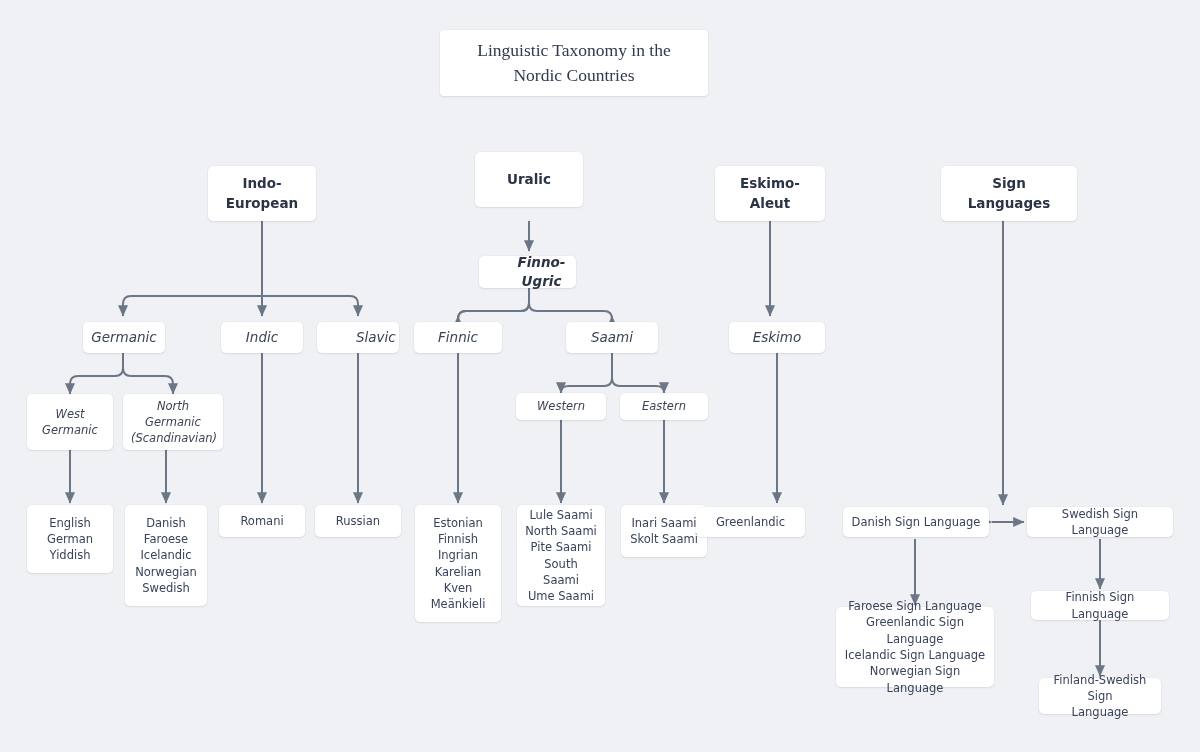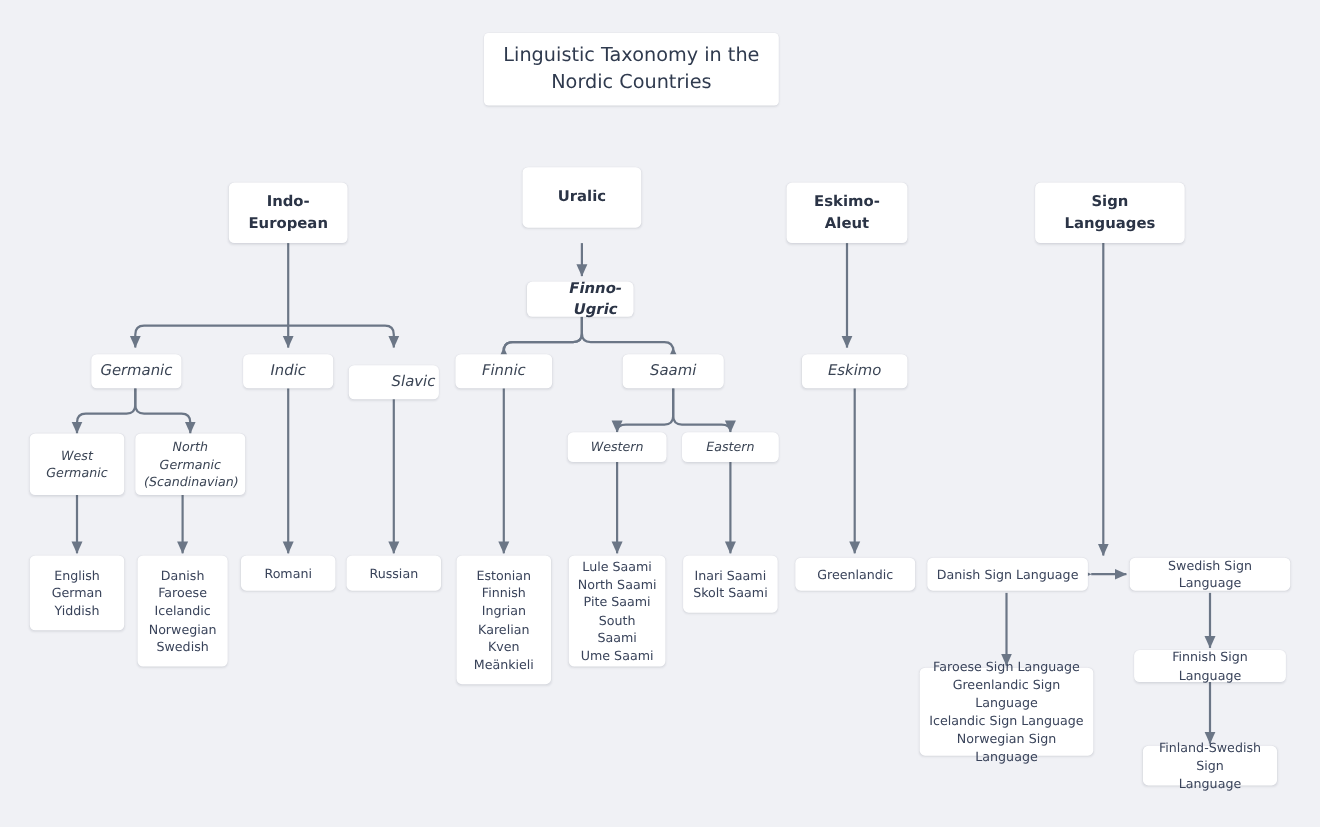--- a/index.html
+++ b/index.html
@@ -98,21 +98,21 @@
       <path d="M992,522 L1024,522" marker-start="url(#ahL)" marker-end="url(#ah)"></path>
 
       <path d="M915,539 L915,605" marker-end="url(#ah)"></path>
 
       <path d="M1100,539 L1100,589" marker-end="url(#ah)"></path>
 
       <path d="M1100,620 L1100,676" marker-end="url(#ah)"></path>
     </g>
   </svg>
 
-  <div class="node title-card" style="left:440px; top:30px; width:268px; height:66px;">
+  <div class="node title-card" style="left:440px; top:30px; width:268px; height:66px;font-family:Liberation Serif, serif;">
     <span class="txt">Linguistic Taxonomy in the
 Nordic Countries</span>
   </div>
 
   <div class="node lvl-family" style="left:208px; top:166px; width:108px; height:55px;">
     <span class="txt">Indo-
 European</span>
   </div>
 
   <div class="node lvl-family" style="left:475px; top:152px; width:108px; height:55px;">
@@ -132,21 +132,21 @@
   </div>
 
   <div class="node lvl-branch" style="left:83px; top:322px; width:82px; height:31px;">
     <span class="txt">Germanic</span>
   </div>
 
   <div class="node lvl-branch" style="left:221px; top:322px; width:82px; height:31px;">
     <span class="txt">Indic</span>
   </div>
 
-  <div class="node lvl-branch" style="left:317px; top:332px; width:82px; height:31px;padding-left:39px;">
+  <div class="node lvl-branch" style="left:317px; top:322px; width:82px; height:31px;padding-left:39px;">
     <span class="txt">Slavic</span>
   </div>
 
   <div class="node lvl-branch" style="left:414px; top:322px; width:88px; height:31px;">
     <span class="txt">Finnic</span>
   </div>
 
   <div class="node lvl-branch" style="left:566px; top:322px; width:92px; height:31px;">
     <span class="txt">Saami</span>
   </div>
@@ -210,21 +210,21 @@
 Pite Saami
 South Saami
 Ume Saami</span>
   </div>
 
   <div class="node lvl-leaf" style="left:621px; top:505px; width:86px; height:52px;">
     <span class="txt">Inari Saami
 Skolt Saami</span>
   </div>
 
-  <div class="node lvl-leaf" style="left:723px; top:507px; width:109px; height:30px;">
+  <div class="node lvl-leaf" style="left:696px; top:507px; width:109px; height:30px;">
     <span class="txt">Greenlandic</span>
   </div>
 
   <div class="node lvl-leaf-wide" style="left:843px; top:507px; width:146px; height:30px;">
     <span class="txt">Danish Sign Language</span>
   </div>
 
   <div class="node lvl-leaf-wide" style="left:1027px; top:507px; width:146px; height:30px;">
     <span class="txt">Swedish Sign Language</span>
   </div>

